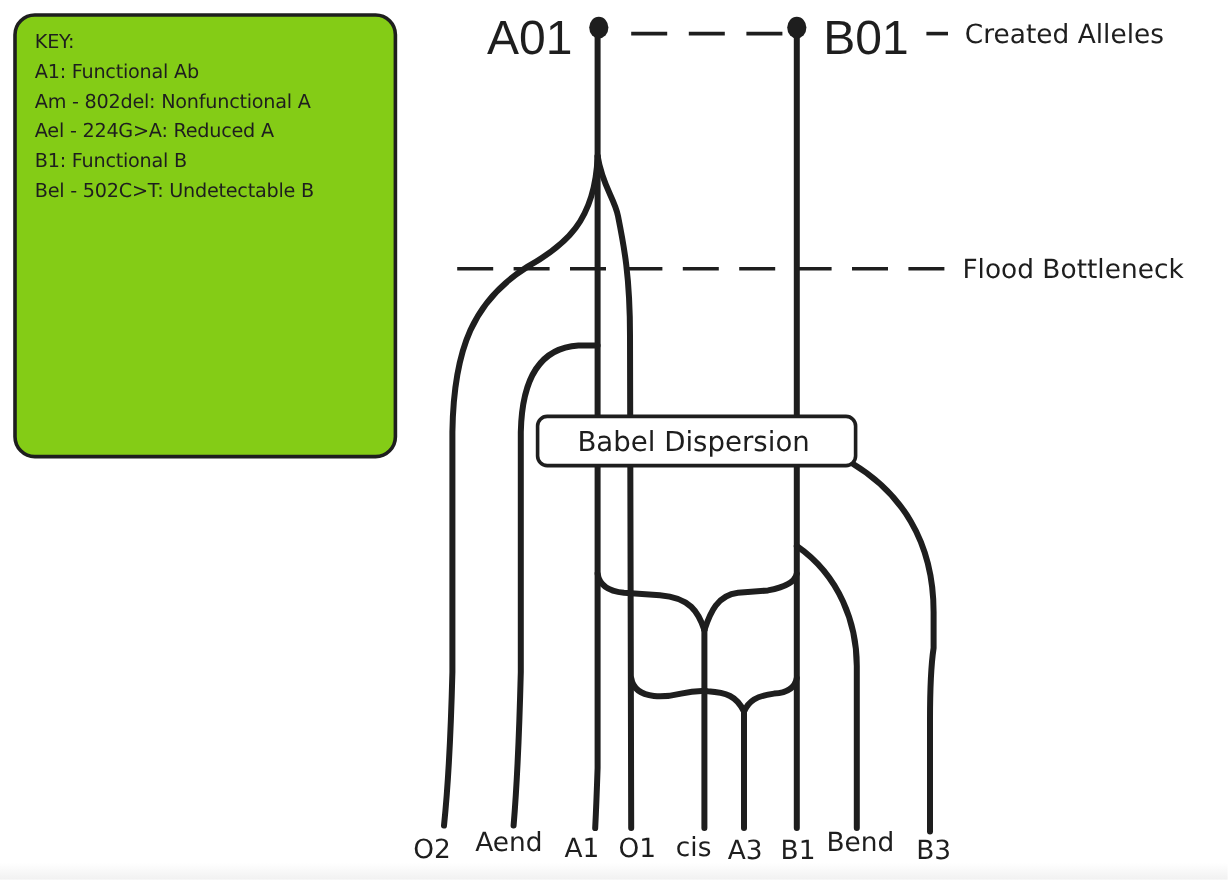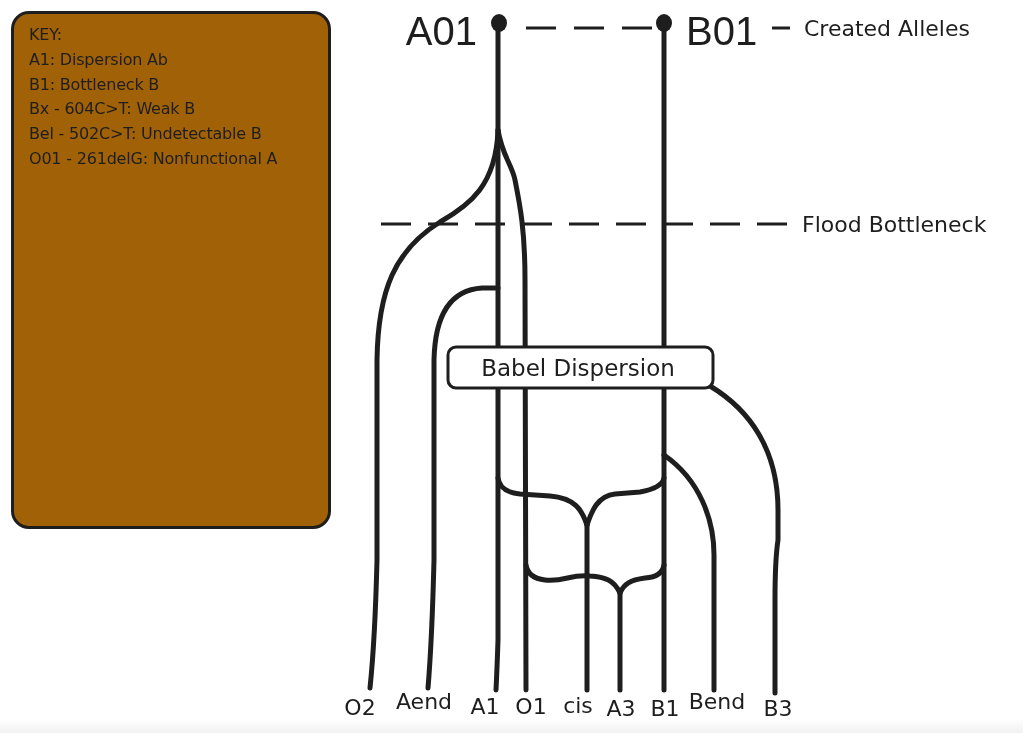--- a/index.html
+++ b/index.html
@@ -1,39 +1,39 @@
 <!DOCTYPE html>
 <html><head>
 <meta charset="utf-8">
 <style>
   html, body { margin: 0; padding: 0; background: #ffffff; }
   body { width: 1023px; height: 733px; position: relative; overflow: hidden;
          font-family: "DejaVu Sans", sans-serif; color: #1e1e1e; }
   #key {
-    position: absolute; left: 11px; top: 11px; width: 320px; height: 518px;
+    position: absolute; left: 11px; top: 11px; width: 320px; height: 371px;
     border: 3px solid #1e1e1e; border-radius: 18px; box-sizing: border-box;
-    padding: 9px 0 0 15px; background: #a16207;
+    padding: 9px 0 0 15px; background: #84cc16;
   }
   #key .title, #key .entry { font-size: 16px; line-height: 24.8px; white-space: nowrap; letter-spacing: -0.2px; }
   svg#diagram { position: absolute; left: 0; top: 0; }
   .lbl { font-family: "DejaVu Sans", sans-serif; fill: #1e1e1e; }
   .big { font-family: "Liberation Sans Narrow", "Liberation Sans", sans-serif; font-size: 40px; }
   .bottom-fade { position: absolute; left: 0; bottom: 0; width: 1023px; height: 14px;
     background: linear-gradient(#ffffff, #f1f1f1); }
 </style>
 </head>
 <body>
 
 <div id="key">
   <div class="title">KEY:</div>
-  <div class="entry">A1: Dispersion Ab</div>
-  <div class="entry">B1: Bottleneck B</div>
-  <div class="entry">Bx - 604C&gt;T: Weak B</div>
+  <div class="entry">A1: Functional Ab</div>
+  <div class="entry">Am - 802del: Nonfunctional A</div>
+  <div class="entry">Ael - 224G&gt;A: Reduced A</div>
+  <div class="entry">B1: Functional B</div>
   <div class="entry">Bel - 502C&gt;T: Undetectable B</div>
-  <div class="entry">O01 - 261delG: Nonfunctional A</div>
 </div>
 
 <svg id="diagram" width="1023" height="733" viewBox="0 0 1023 733">
   <g fill="none" stroke="#1e1e1e" stroke-width="5" stroke-linecap="round" stroke-linejoin="round">
 
     <line x1="526" y1="28" x2="652" y2="28" stroke-width="3" stroke-dasharray="30 18" stroke-linecap="butt"></line>
     <line x1="772" y1="28" x2="790" y2="28" stroke-width="3" stroke-linecap="butt"></line>
     <line x1="381" y1="224" x2="790" y2="224" stroke-width="3" stroke-dasharray="30 17" stroke-linecap="butt"></line>
 
     <path d="M498 24 L498 290 L498 640 Q497 670 496 690"></path>

